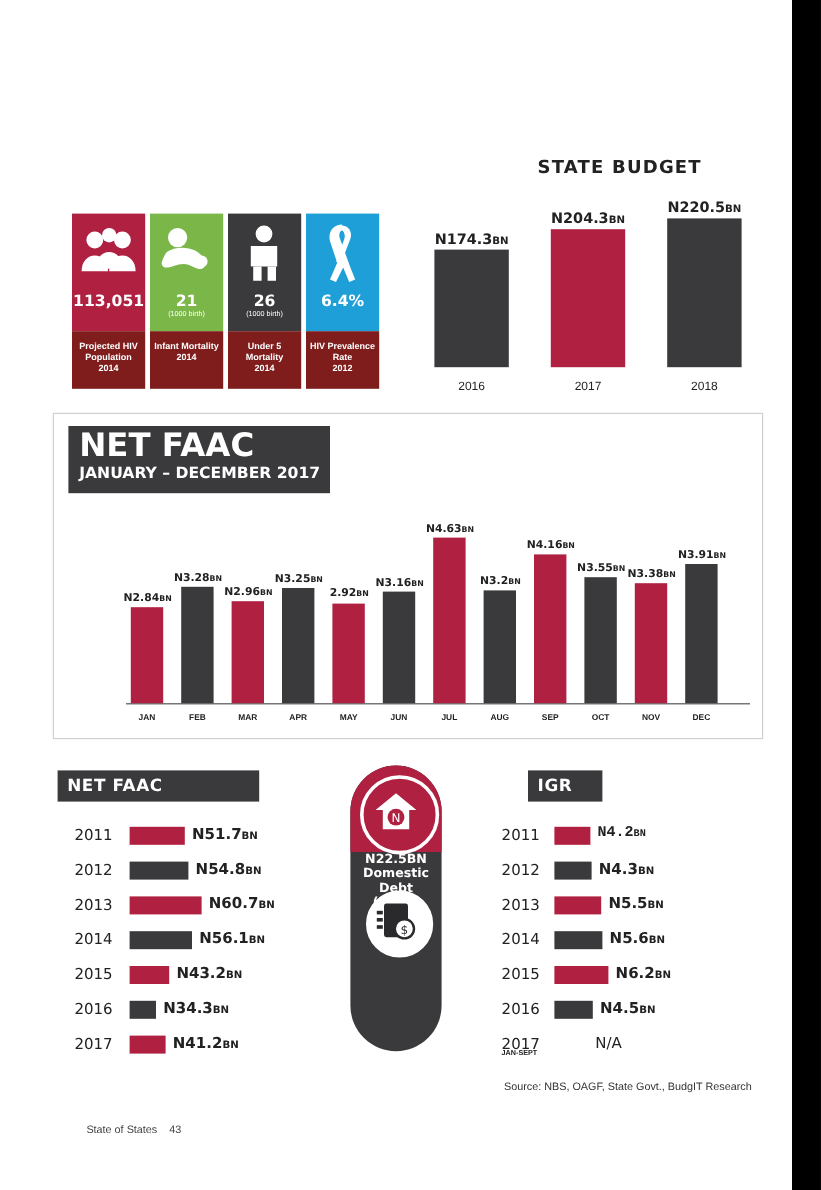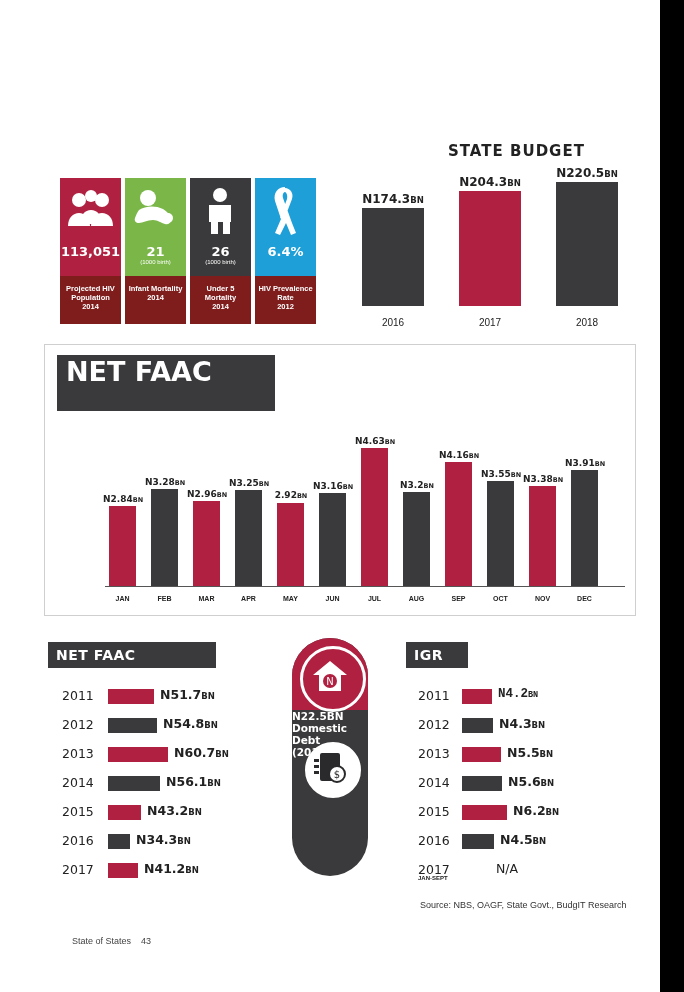--- a/index.html
+++ b/index.html
@@ -37,21 +37,21 @@
   .hi-col .lab-box{position:absolute;top:98px;left:0;width:61px;height:48px;background:#7f1d1d;text-align:center;}
   .hi-col .lab{display:block;color:#fff;font-size:7.5px;font-weight:bold;line-height:9px;padding-top:8px;}
   .hi-col .yr{display:block;color:#fff;font-size:7.5px;font-weight:bold;line-height:9px;}
   .c1{left:0;}.c2{left:65px;}.c3{left:130px;}.c4{left:195px;}
   .bg-red{background:#b02040;}.bg-green{background:#7ab648;}.bg-dark{background:#3a3a3c;}.bg-blue{background:#1f9fd8;}
   .icon-box svg{display:block;margin:0 auto;}
 
   
   .sb-title{
     position:absolute;left:448px;top:130px;font-size:15px;font-weight:bold;color:#222;
-    letter-spacing:1px;font-family:"DejaVu Sans", sans-serif;margin-top:12px;
+    letter-spacing:1px;font-family:"DejaVu Sans", sans-serif;
   }
   .sb-chart{position:absolute;left:352px;top:160px;width:290px;height:172px;}
   .sb-bar{position:absolute;bottom:26px;width:62px;}
   .sb-bar .bar{position:absolute;bottom:0;width:62px;}
   .sb-bar .val{
     position:absolute;width:100px;left:-19px;text-align:center;font-size:12px;font-weight:bold;color:#222;
     font-family:"DejaVu Sans", sans-serif;
   }
   .sb-bar .yr{position:absolute;bottom:-22px;width:62px;text-align:center;font-size:10px;color:#222;}
   .sb-bar .val .bn{font-size:8.5px;}
@@ -73,34 +73,34 @@
   .nfa-title{position:absolute;left:48px;top:642px;width:168px;height:26px;background:#3a3a3c;}
   .nfa-title span{display:block;color:#fff;font-size:14px;font-weight:bold;line-height:26px;padding-left:8px;letter-spacing:0.5px;font-family:"DejaVu Sans", sans-serif;}
   .nfa-list{position:absolute;left:48px;top:684px;width:250px;}
   .row{position:relative;height:29px;}
   .row .yr{position:absolute;left:14px;top:4px;font-size:12.5px;color:#222;font-family:"DejaVu Sans", sans-serif;}
   .row .bar{position:absolute;left:60px;top:5px;height:15px;}
   .row .val{position:absolute;top:3px;font-size:12.5px;font-weight:bold;color:#222;font-family:"DejaVu Sans", sans-serif;}
   .row .val .bn{font-size:8.5px;}
 
   
-  .igr-title{position:absolute;left:406px;top:642px;width:62px;height:26px;background:#3a3a3c;}
+  .igr-title{position:absolute;left:440px;top:642px;width:62px;height:26px;background:#3a3a3c;}
   .igr-title span{display:block;color:#fff;font-size:14px;font-weight:bold;line-height:26px;padding-left:8px;letter-spacing:0.5px;font-family:"DejaVu Sans", sans-serif;}
   .igr-list{position:absolute;left:418px;top:684px;width:230px;}
   .igr-list .row .yr{left:0;}
   .igr-list .row .bar{left:44px;}
   .igr-list .row .val{}
   .na-sub{position:absolute;left:0;top:17px;font-size:6px;font-weight:bold;color:#222;}
 
   
   .capsule{position:absolute;left:292px;top:638px;width:76px;height:238px;background:#3a3a3c;border-radius:38px;}
   .cap-top{position:absolute;left:0;top:0;width:76px;height:72px;background:#b02040;border-radius:38px 38px 0 0;}
   .cap-circle{position:absolute;left:8px;top:8px;width:60px;height:60px;border-radius:50%;background:#b02040;border:3px solid #fff;}
   .cap-circle2{position:absolute;left:13px;top:104px;width:50px;height:50px;border-radius:50%;background:#fff;border:3px solid #fff;}
-  .cap-t1{position:absolute;left:0;top:72px;width:76px;color:#fff;font-size:10.5px;font-weight:bold;line-height:12px;font-family:"DejaVu Sans", sans-serif;}
+  .cap-t1{position:absolute;left:0;top:72px;width:76px;text-align:center;color:#fff;font-size:10.5px;font-weight:bold;line-height:12px;font-family:"DejaVu Sans", sans-serif;}
   .cap-t2{position:absolute;left:0;top:160px;width:76px;text-align:center;color:#fff;font-size:10.5px;font-weight:bold;line-height:13px;font-family:"DejaVu Sans", sans-serif;}
 
   
   .source{position:absolute;left:420px;top:900px;font-size:9px;color:#333;}
   .footer{position:absolute;left:72px;top:936px;font-size:9px;color:#444;}
   .footer .pg{margin-left:10px;}
 </style>
 </head>
 <body>
 
@@ -209,20 +209,21 @@
     <div class="sb-bar" style="left:204px;">
       <div class="val" style="bottom:126px;"><span>N220.5</span><span class="bn">BN</span></div>
       <div class="bar" style="height:124px;background:#3a3a3c;"></div>
       <div class="yr">2018</div>
     </div>
   </div>
 
   <div class="faac-panel">
     <div class="faac-head">
       <span class="t1">NET FAAC</span>
+      <span class="t2">JANUARY – DECEMBER 2017</span>
     </div>
 
     <div class="faac-plot">
       <div class="faac-axis"></div>
 
       <div class="fbar" style="left:4px;">
         <div class="val" style="bottom:82px;"><span>N2.84</span><span class="bn">BN</span></div>
         <div class="bar" style="height:80px;background:#b02040;"></div>
         <div class="lab">JAN</div>
       </div>

